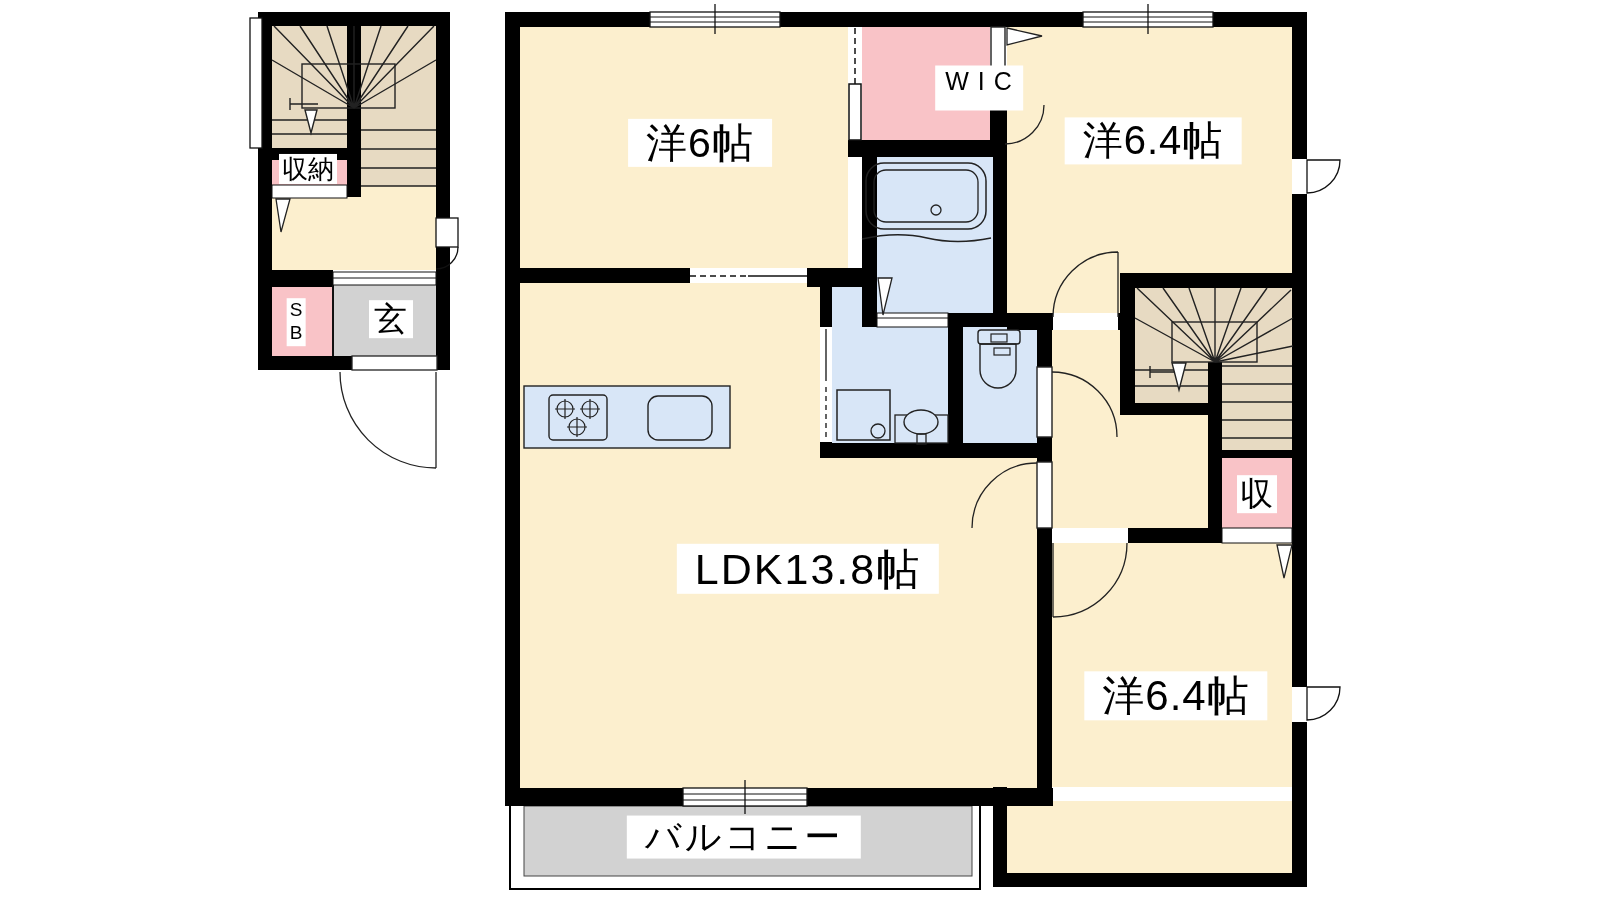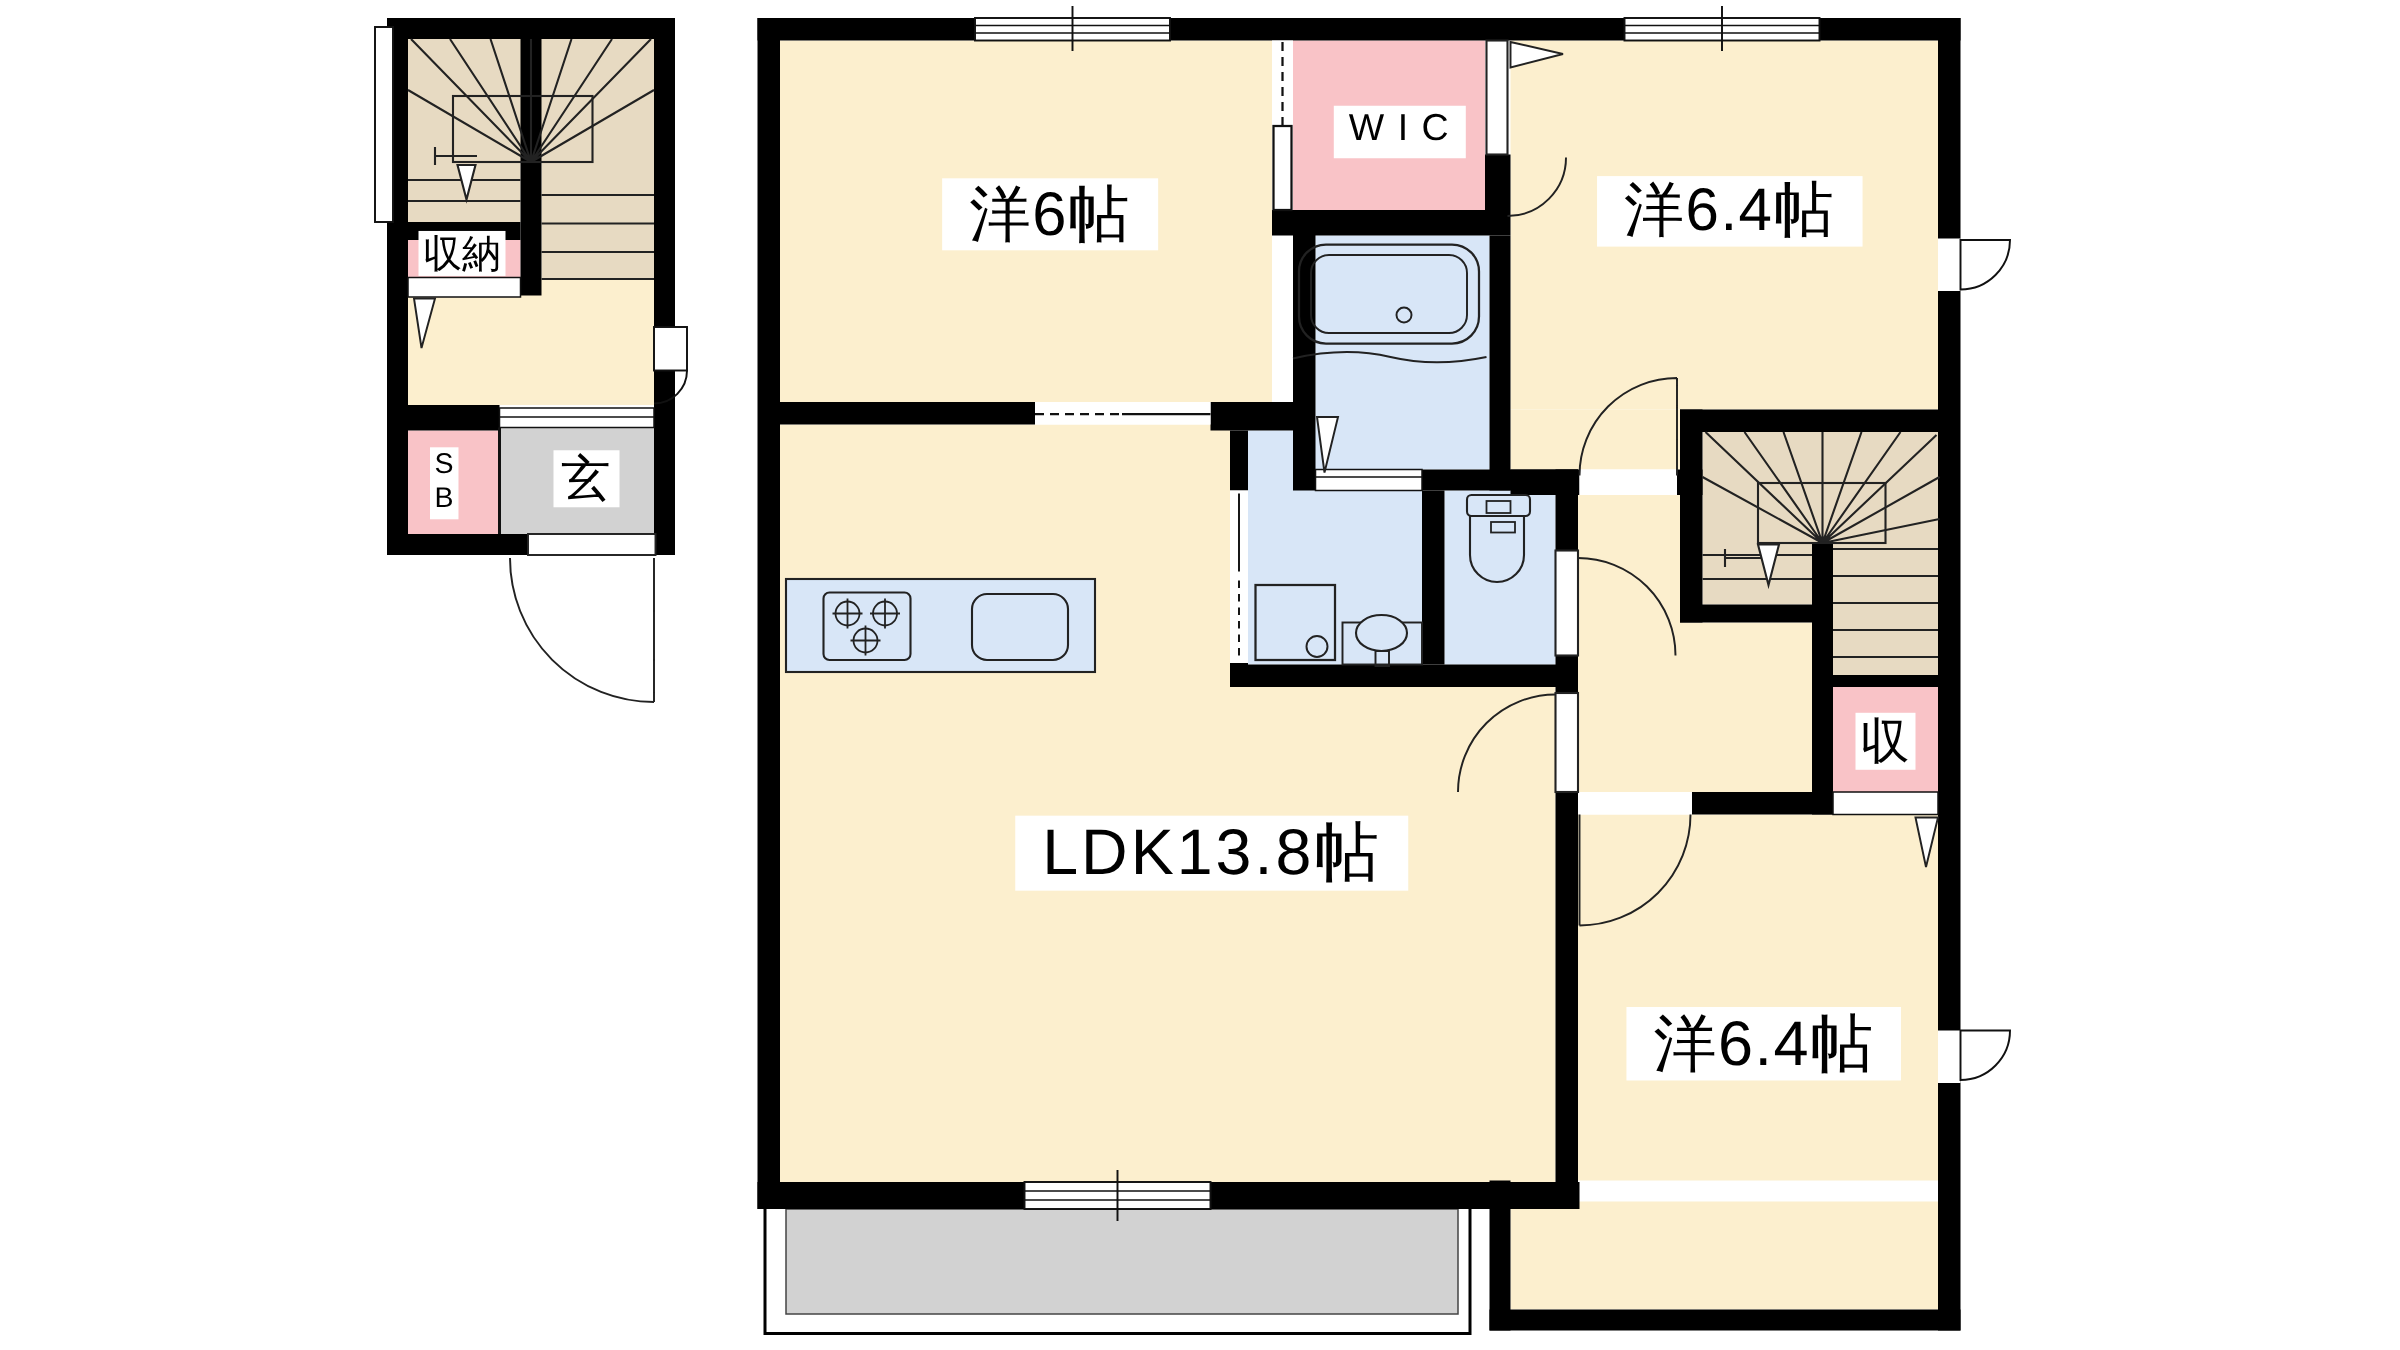--- a/index.html
+++ b/index.html
@@ -3,21 +3,21 @@
 <meta charset="utf-8">
 <style>
   html,body{margin:0;padding:0;background:#fff;}
   #plan{position:relative;width:1600px;height:900px;background:#ffffff;overflow:hidden;
         font-family:"Liberation Sans","DejaVu Sans",sans-serif;}
   #plan svg{position:absolute;left:0;top:0;}
   .label{position:absolute;transform:translate(-50%,-50%);background:#ffffff;color:#000;
          text-align:center;line-height:1.08;white-space:pre-line;padding:2px 18px;
          font-weight:500;letter-spacing:1px;z-index:30;}
   .lb-bedroom1{left:700px;top:143px;font-size:41px;}
-  .lb-wic{left:933px;top:88px;font-size:25px;letter-spacing:9px;padding:2px 2px 6px 10px;}
+  .lb-wic{left:979px;top:88px;font-size:25px;letter-spacing:9px;padding:2px 2px 16px 10px;}
   .lb-bedroom2{left:1153px;top:141px;font-size:40px;}
   .lb-ldk{left:808px;top:569px;font-size:43px;letter-spacing:2px;}
   .lb-bedroom3{left:1176px;top:696px;font-size:42px;}
   .lb-balcony{left:744px;top:837px;font-size:36px;letter-spacing:3px;}
   .lb-closet2{left:1257px;top:494px;font-size:33px;padding:1px 3px;}
   .lb-closet1{left:308px;top:169px;font-size:26px;padding:1px 3px;letter-spacing:0;}
   .lb-sb{left:296px;top:322px;font-size:19px;padding:1px 3px;line-height:1.2;letter-spacing:0;}
   .lb-genkan{left:391px;top:319px;font-size:33px;padding:1px 5px;}
 </style>
 </head>
@@ -241,18 +241,19 @@
     <rect x="352" y="356" width="85" height="14" fill="#fff" stroke-width="1.3"></rect>
     <path d="M436,372 V468 M340,372 A96,96 0 0 0 436,468" stroke-width="1.3"></path>
   </g>
 </svg>
 
   <div class="label lb-bedroom1">洋6帖</div>
   <div class="label lb-wic">WIC</div>
   <div class="label lb-bedroom2">洋6.4帖</div>
   <div class="label lb-ldk">LDK13.8帖</div>
   <div class="label lb-bedroom3">洋6.4帖</div>
+  <div class="label lb-balcony">バルコニー</div>
   <div class="label lb-closet2">収</div>
   <div class="label lb-closet1">収納</div>
   <div class="label lb-sb">S
 B</div>
   <div class="label lb-genkan">玄</div>
 </div>
 
 </body></html>

